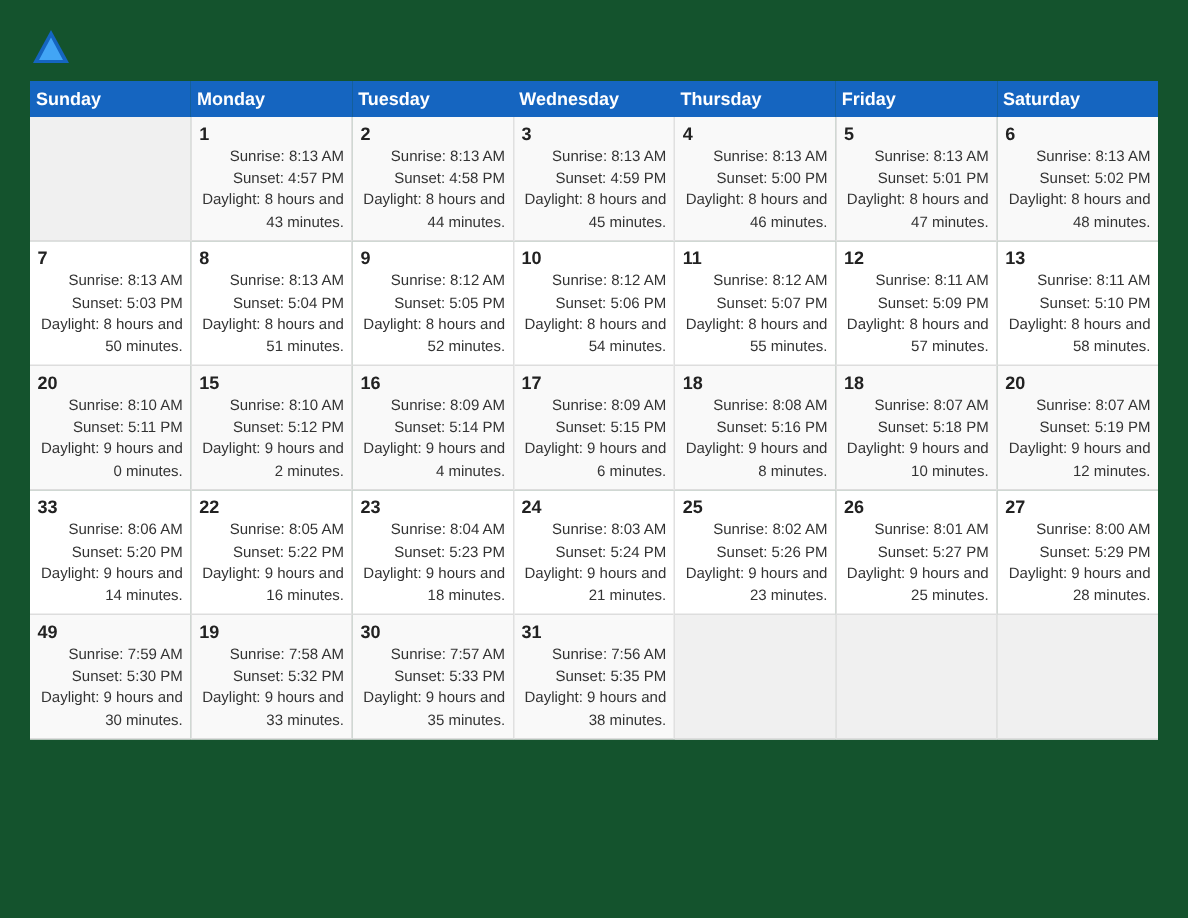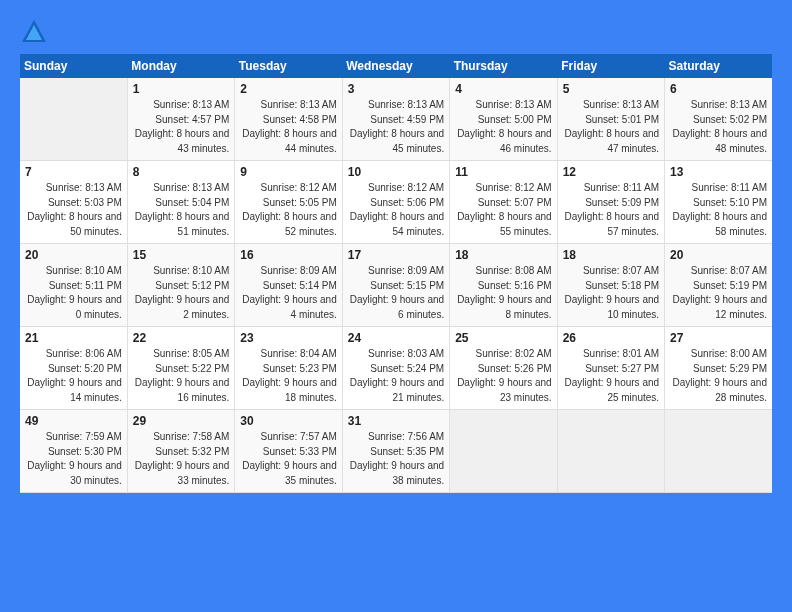--- a/index.html
+++ b/index.html
@@ -7,21 +7,21 @@
       font-family: Arial, sans-serif;
       background: #fff;
       width: 792px;
       height: 612px;
       overflow: hidden;
     }
     .page {
       width: 792px;
       min-height: 612px;
       padding: 18px 20px 10px 20px;
-      background: #3b82f6;
+      background: #14532d;
     }
     .header-area {
       display: flex;
       justify-content: space-between;
       align-items: flex-start;
       margin-bottom: 8px;
     }
     .logo {
       display: flex;
       align-items: center;
@@ -226,21 +226,21 @@
             <span class="day-num">18</span>
             <div class="day-info">Sunrise: 8:07 AM<br>Sunset: 5:18 PM<br>Daylight: 9 hours and 10 minutes.</div>
           </td>
           <td>
             <span class="day-num">20</span>
             <div class="day-info">Sunrise: 8:07 AM<br>Sunset: 5:19 PM<br>Daylight: 9 hours and 12 minutes.</div>
           </td>
         </tr>
         <tr>
           <td>
-            <span class="day-num">21</span>
+            <span class="day-num">33</span>
             <div class="day-info">Sunrise: 8:06 AM<br>Sunset: 5:20 PM<br>Daylight: 9 hours and 14 minutes.</div>
           </td>
           <td>
             <span class="day-num">22</span>
             <div class="day-info">Sunrise: 8:05 AM<br>Sunset: 5:22 PM<br>Daylight: 9 hours and 16 minutes.</div>
           </td>
           <td>
             <span class="day-num">23</span>
             <div class="day-info">Sunrise: 8:04 AM<br>Sunset: 5:23 PM<br>Daylight: 9 hours and 18 minutes.</div>
           </td>
@@ -260,21 +260,21 @@
             <span class="day-num">27</span>
             <div class="day-info">Sunrise: 8:00 AM<br>Sunset: 5:29 PM<br>Daylight: 9 hours and 28 minutes.</div>
           </td>
         </tr>
         <tr>
           <td>
             <span class="day-num">49</span>
             <div class="day-info">Sunrise: 7:59 AM<br>Sunset: 5:30 PM<br>Daylight: 9 hours and 30 minutes.</div>
           </td>
           <td>
-            <span class="day-num">29</span>
+            <span class="day-num">19</span>
             <div class="day-info">Sunrise: 7:58 AM<br>Sunset: 5:32 PM<br>Daylight: 9 hours and 33 minutes.</div>
           </td>
           <td>
             <span class="day-num">30</span>
             <div class="day-info">Sunrise: 7:57 AM<br>Sunset: 5:33 PM<br>Daylight: 9 hours and 35 minutes.</div>
           </td>
           <td>
             <span class="day-num">31</span>
             <div class="day-info">Sunrise: 7:56 AM<br>Sunset: 5:35 PM<br>Daylight: 9 hours and 38 minutes.</div>
           </td>

